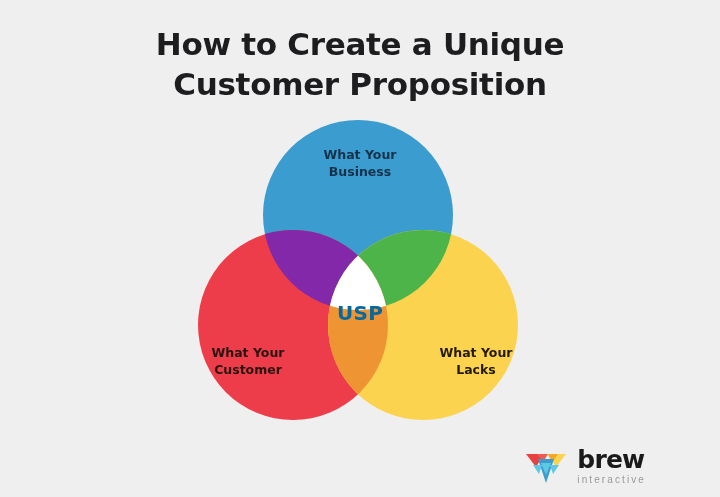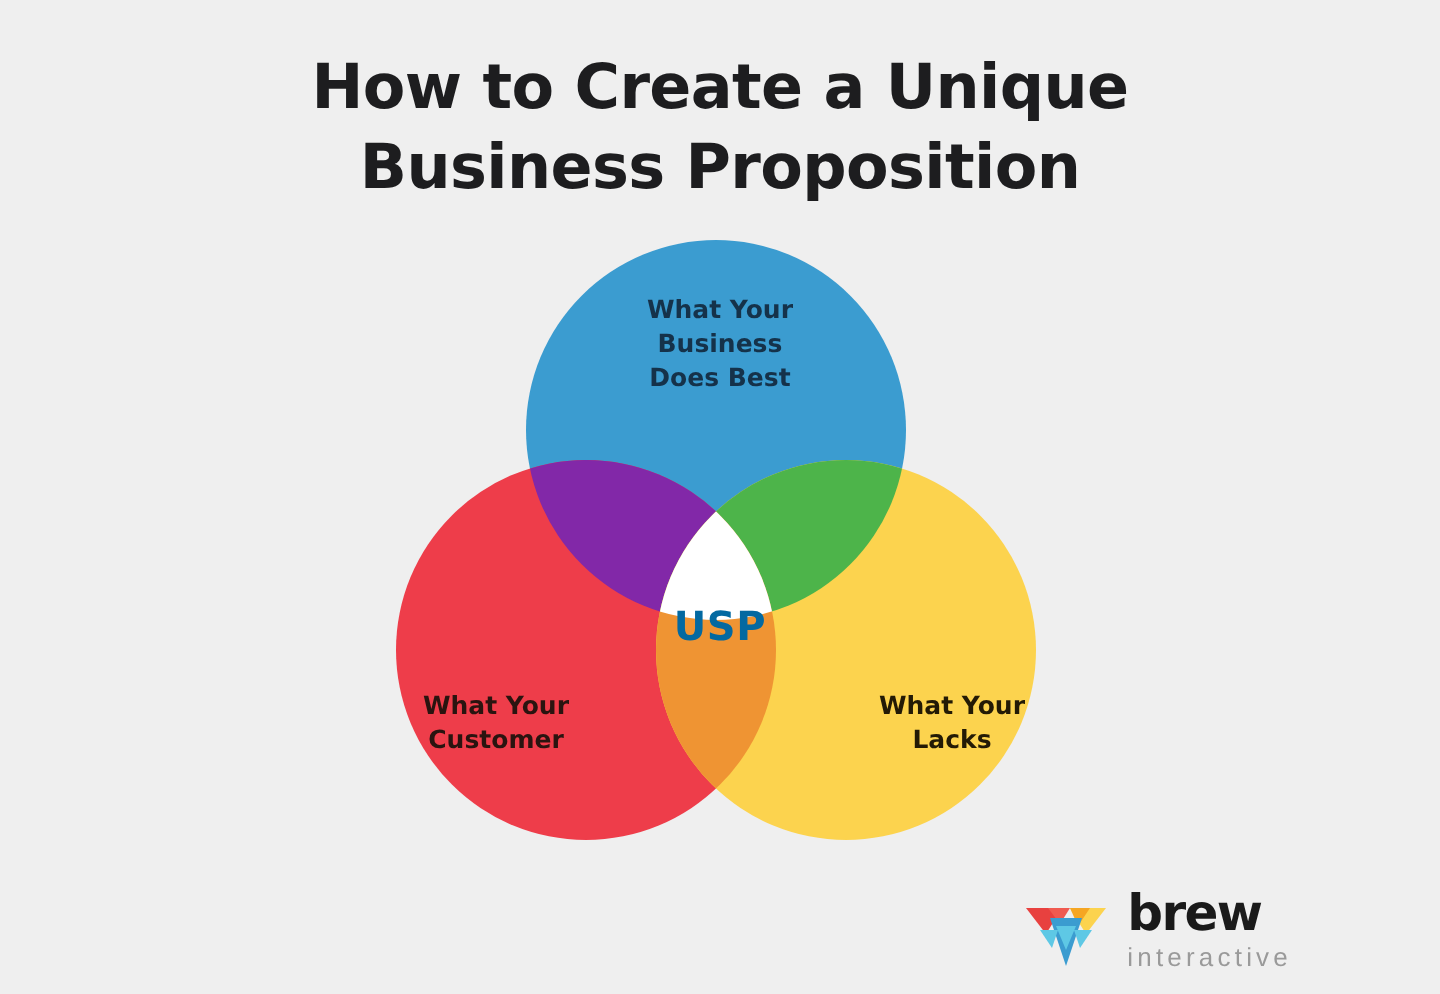--- a/index.html
+++ b/index.html
@@ -111,35 +111,35 @@
   .logo-text { display: flex; flex-direction: column; line-height: 1; }
   .logo-word {
     font-family: "DejaVu Sans", "Liberation Sans", sans-serif;
     font-size: 25px;
     font-weight: 700;
     letter-spacing: -0.8px;
     color: #1a1a1a;
   }
   .logo-sub {
     font-family: "Liberation Sans", sans-serif;
-    font-size: 13px;
+    font-size: 10px;
     font-weight: 400;
     letter-spacing: 2.1px;
     color: #9a9a9a;
     margin-top: 3px;
   }
 </style>
 </head>
 <body>
 
 <div id="canvas">
 
   <div class="title-block">
     <span class="title-line">How to Create a Unique</span>
-    <span class="title-line">Business Proposition</span>
+    <span class="title-line">Customer Proposition</span>
   </div>
 
   <div class="venn-wrap">
     <svg class="venn-svg" viewBox="0 0 400 370">
       <defs>
         <clipPath id="clip-top">
             <circle cx="198" cy="103" r="95"></circle>
           </clipPath>
         <clipPath id="clip-left">
             <circle cx="133" cy="213" r="95"></circle>
@@ -166,21 +166,20 @@
       <g clip-path="url(#clip-top)">
         <g clip-path="url(#clip-left)">
           <circle cx="263" cy="213" r="95" fill="#ffffff"></circle>
         </g>
       </g>
     </svg>
 
     <div class="venn-label label-top">
       <span>What Your</span>
       <span>Business</span>
-      <span>Does Best</span>
     </div>
 
     <div class="venn-label label-left">
       <span>What Your</span>
       <span>Customer</span>
     </div>
 
     <div class="venn-label label-right">
       <span>What Your</span>
       <span>Lacks</span>

